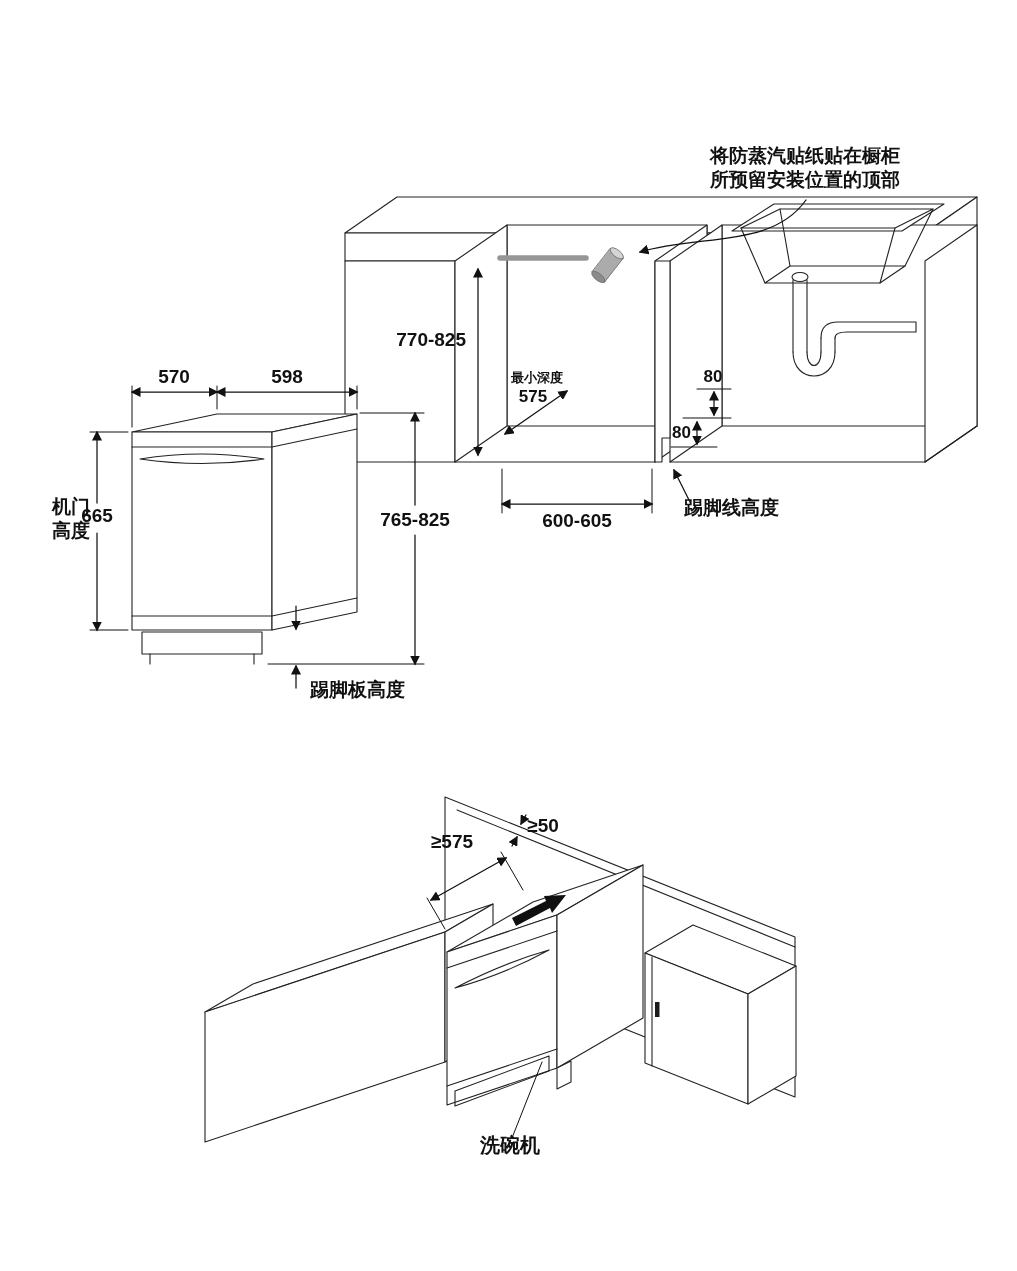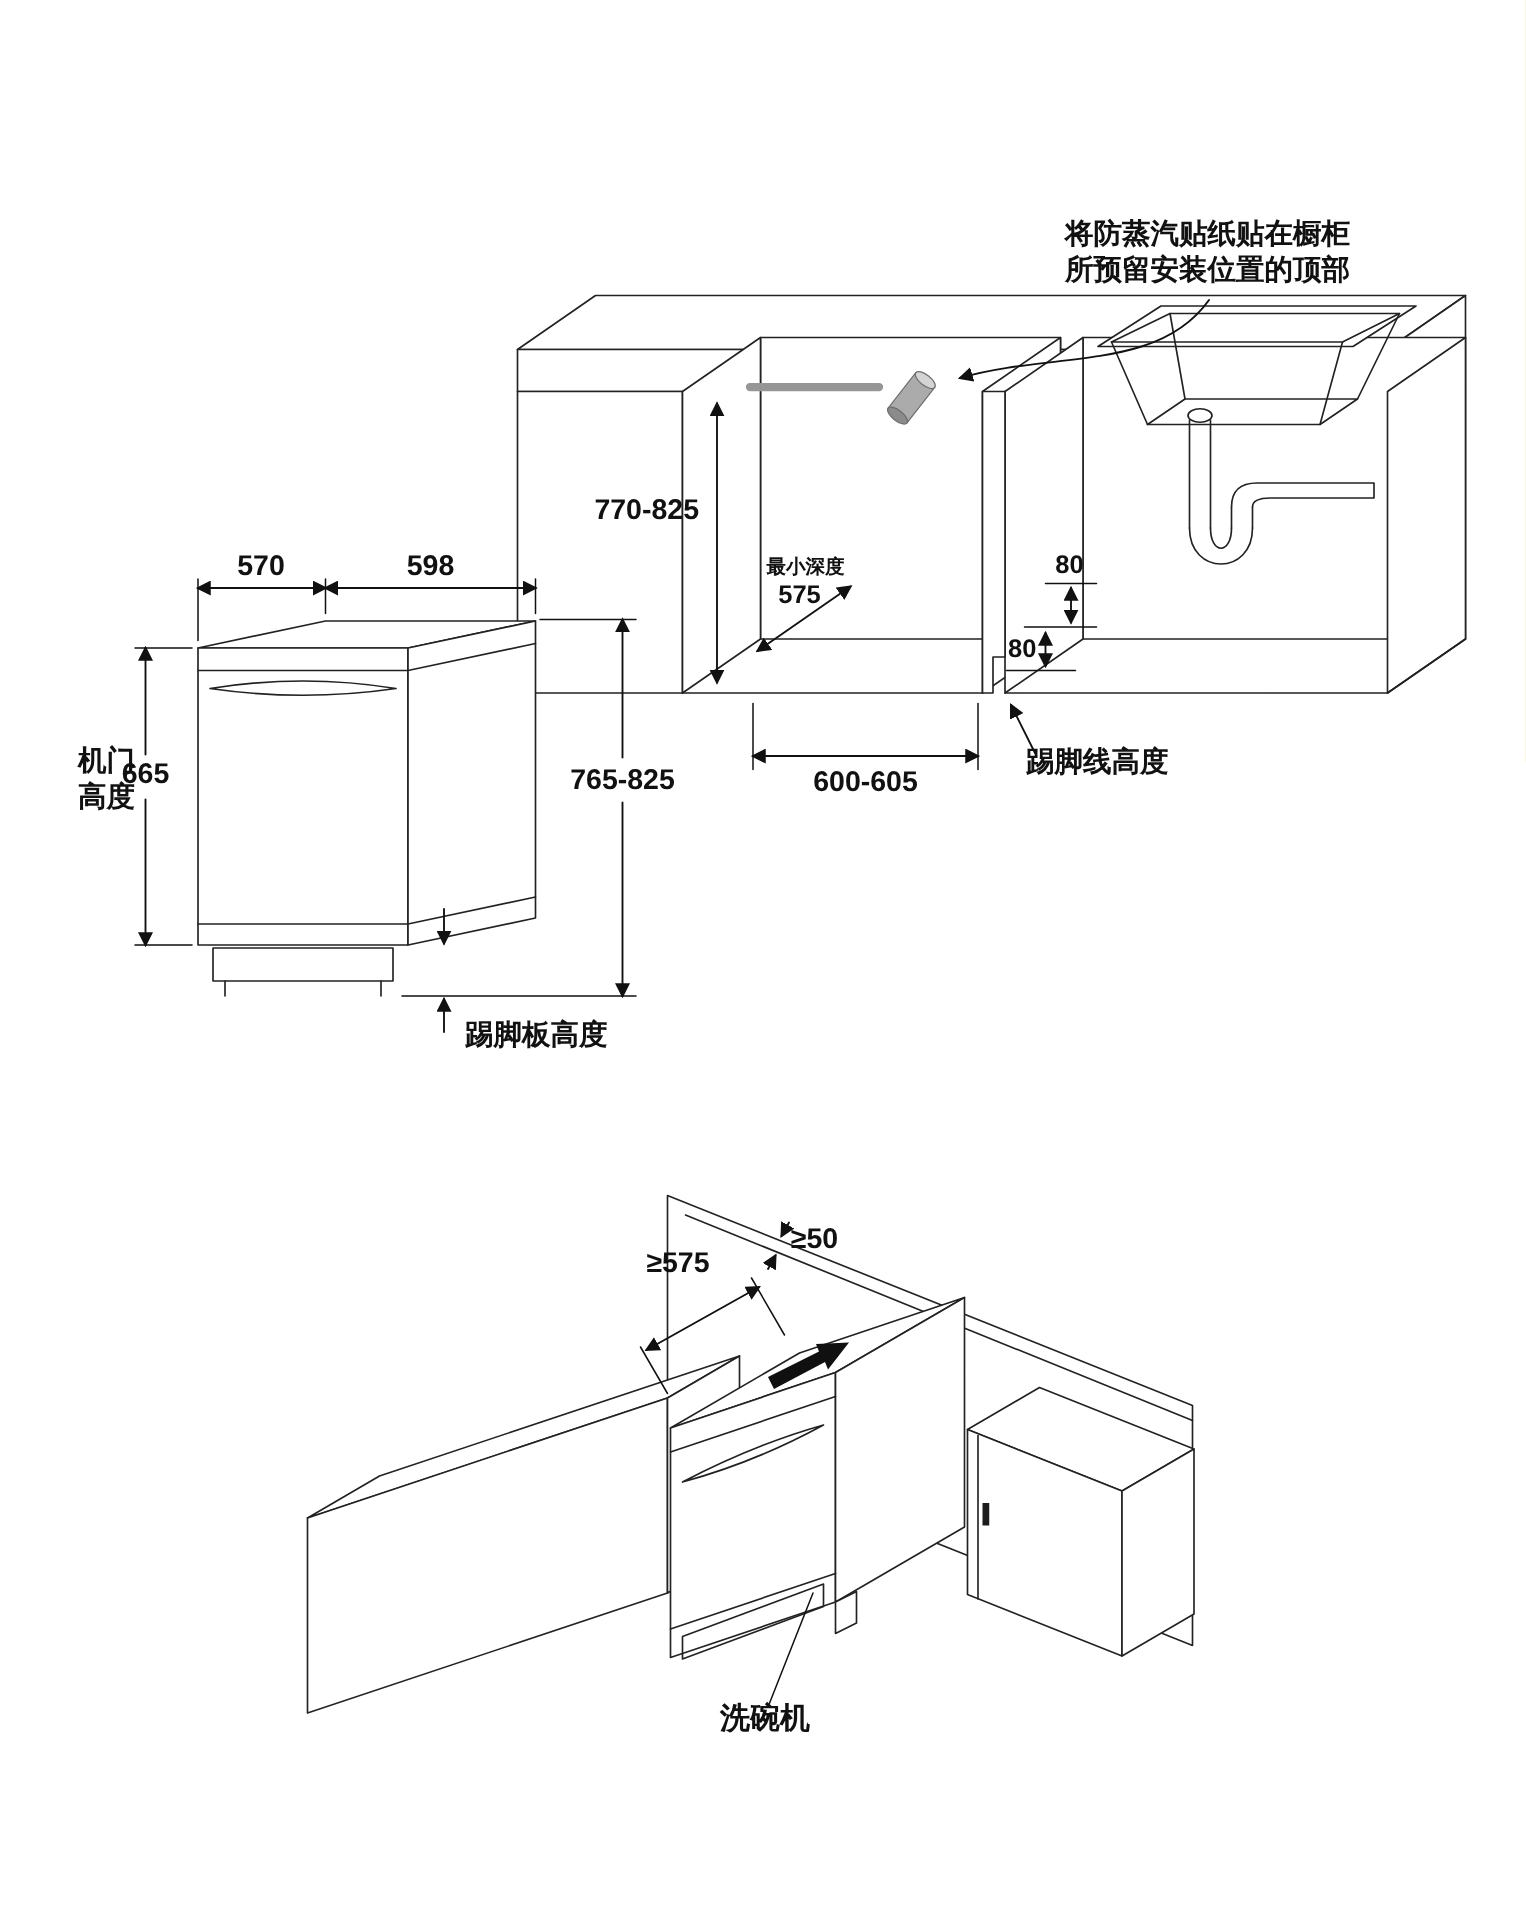--- a/index.html
+++ b/index.html
@@ -1,17 +1,17 @@
 <!DOCTYPE html>
 <html><head>
 <meta charset="utf-8">
 <title>Diagram</title>
 <style>
   html,body{margin:0;padding:0;background:#ffffff;}
-  .canvas{width:1017px;height:1271px;position:relative;background:#fde047;overflow:hidden;}
+  .canvas{width:1017px;height:1271px;position:relative;background:#0ea5e9;overflow:hidden;}
   svg{display:block;}
   
   path,line,ellipse,rect.stroke{stroke:#222;stroke-width:1.1;fill:none;stroke-linejoin:round;stroke-linecap:round;}
   .face{fill:#ffffff;}
   .dim{stroke:#111;stroke-width:1.25;}
   .ext{stroke:#111;stroke-width:1;}
   text{font-family:"Liberation Sans","DejaVu Sans",sans-serif;fill:#111;}
   .num{font-size:19px;font-weight:600;}
   .num-s{font-size:17px;font-weight:600;}
   .lab{font-size:19px;font-weight:700;}

